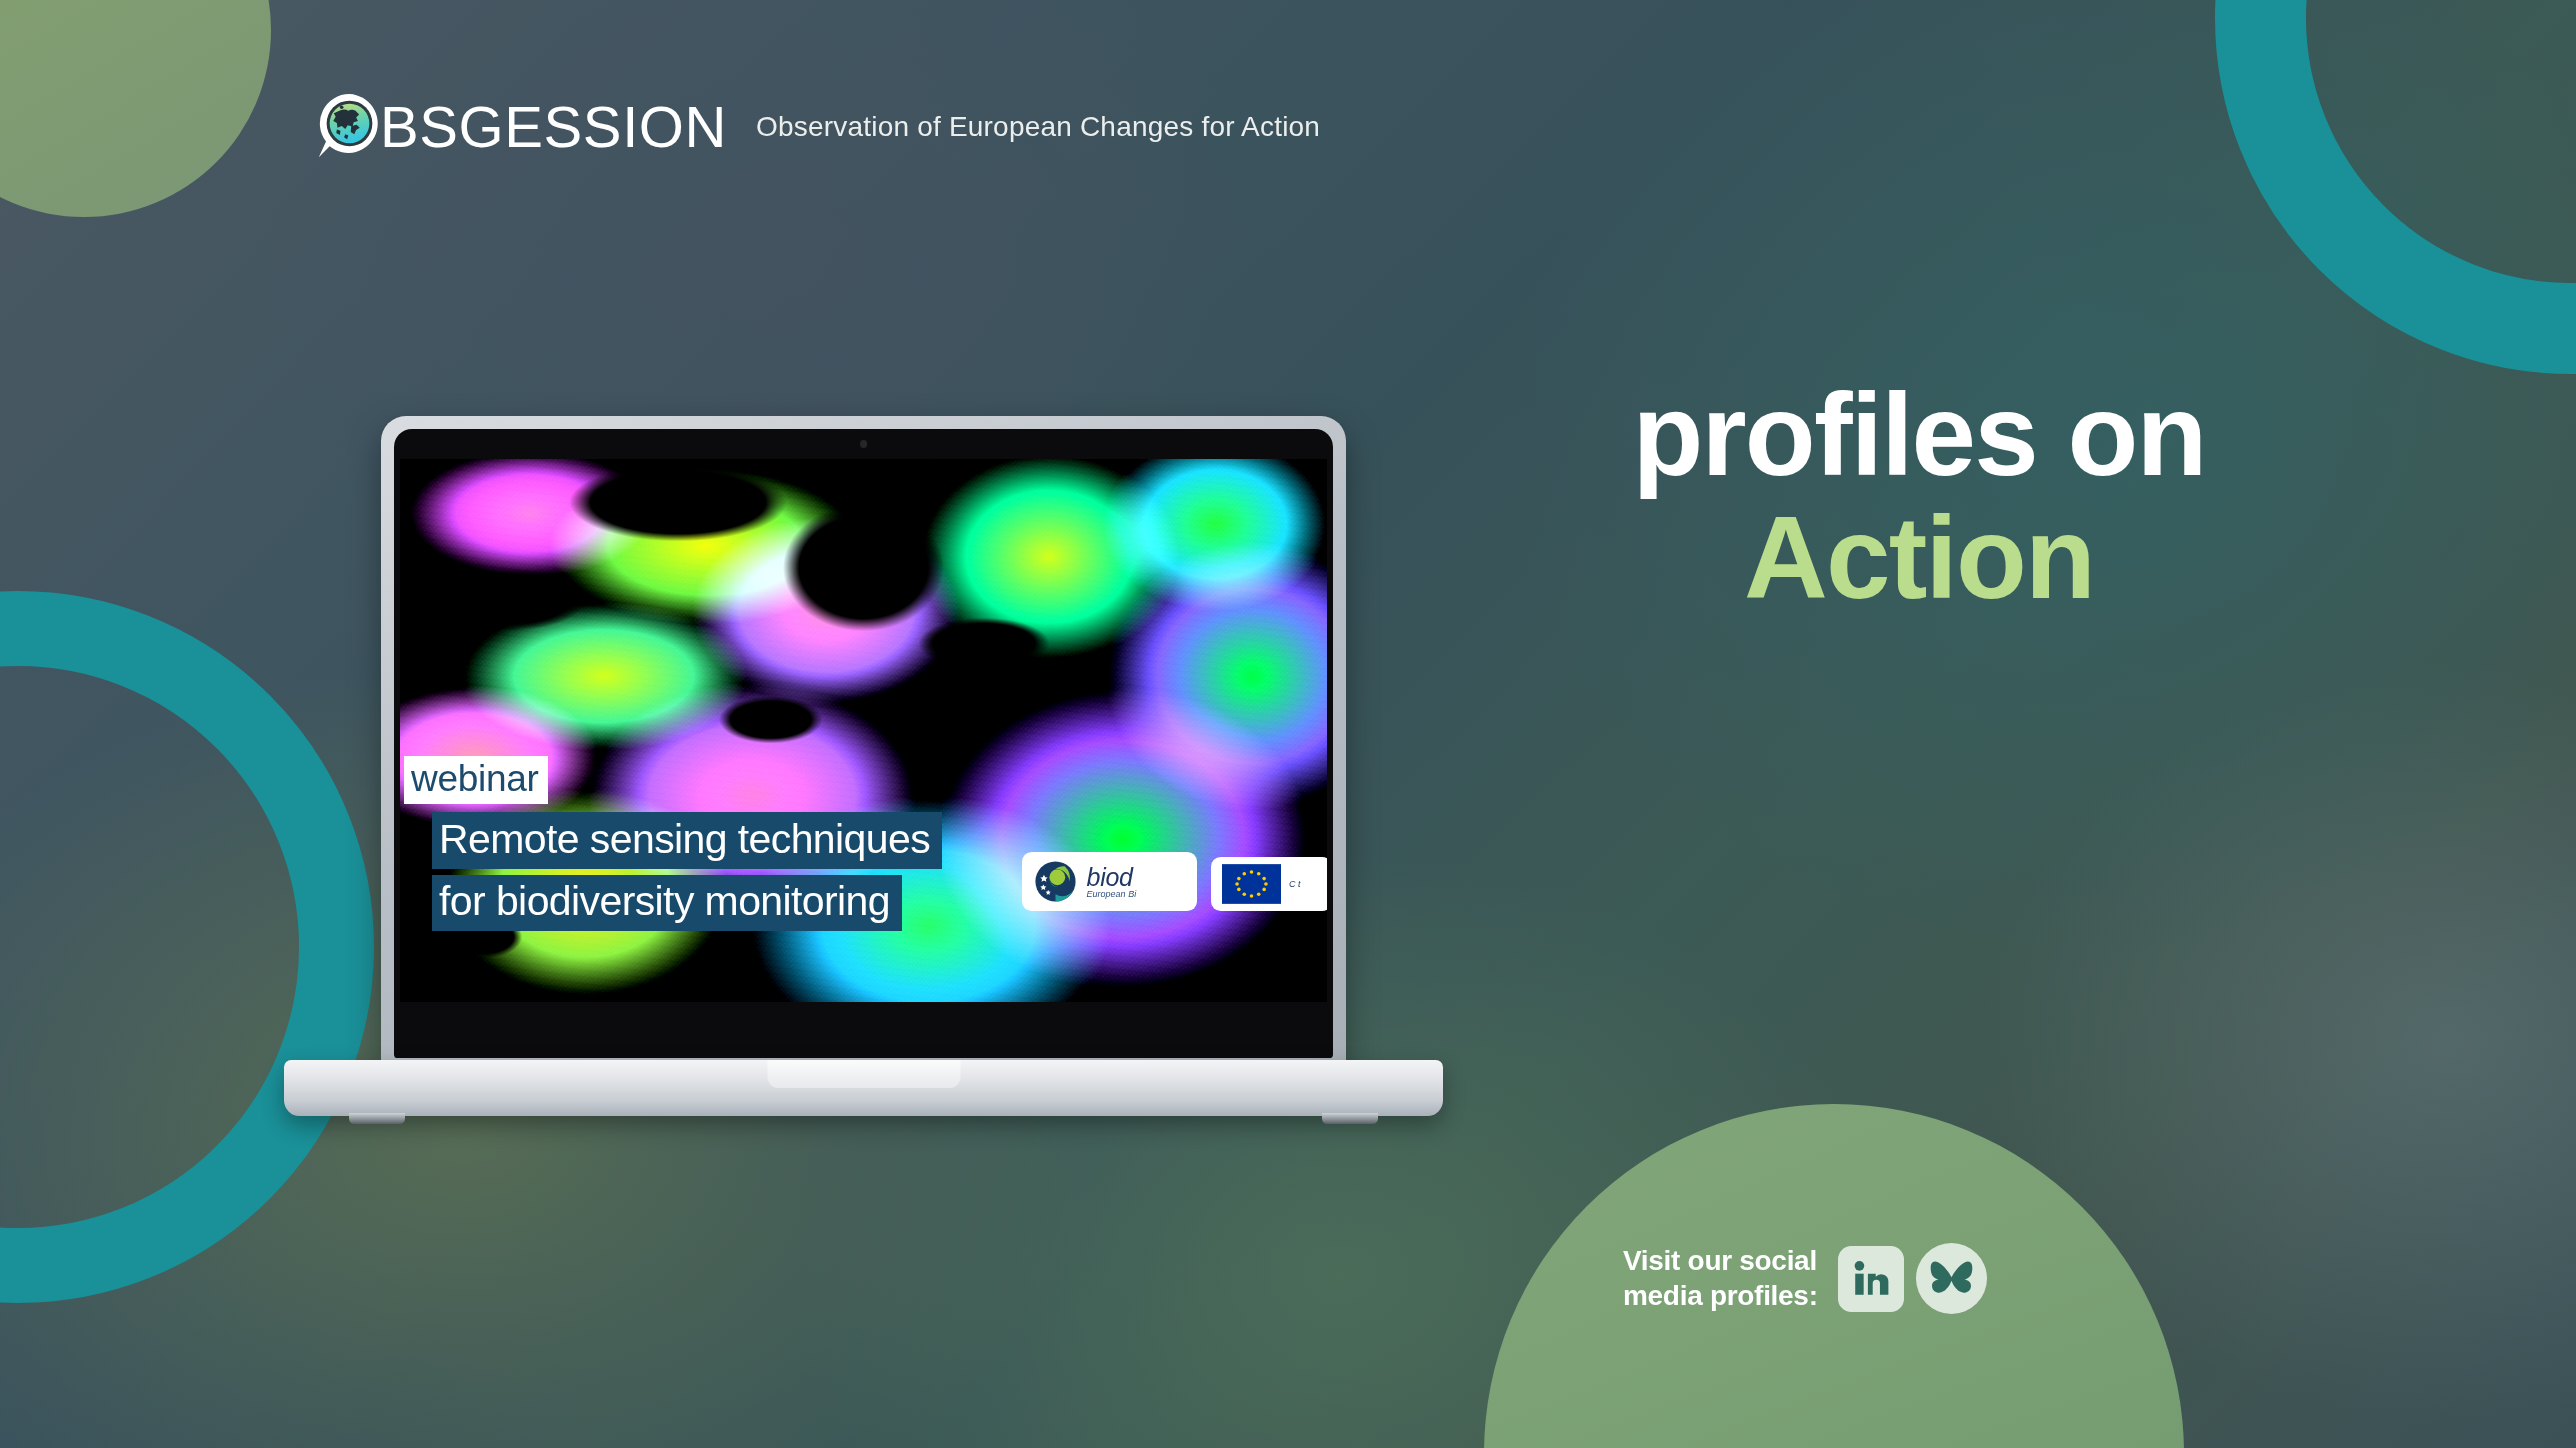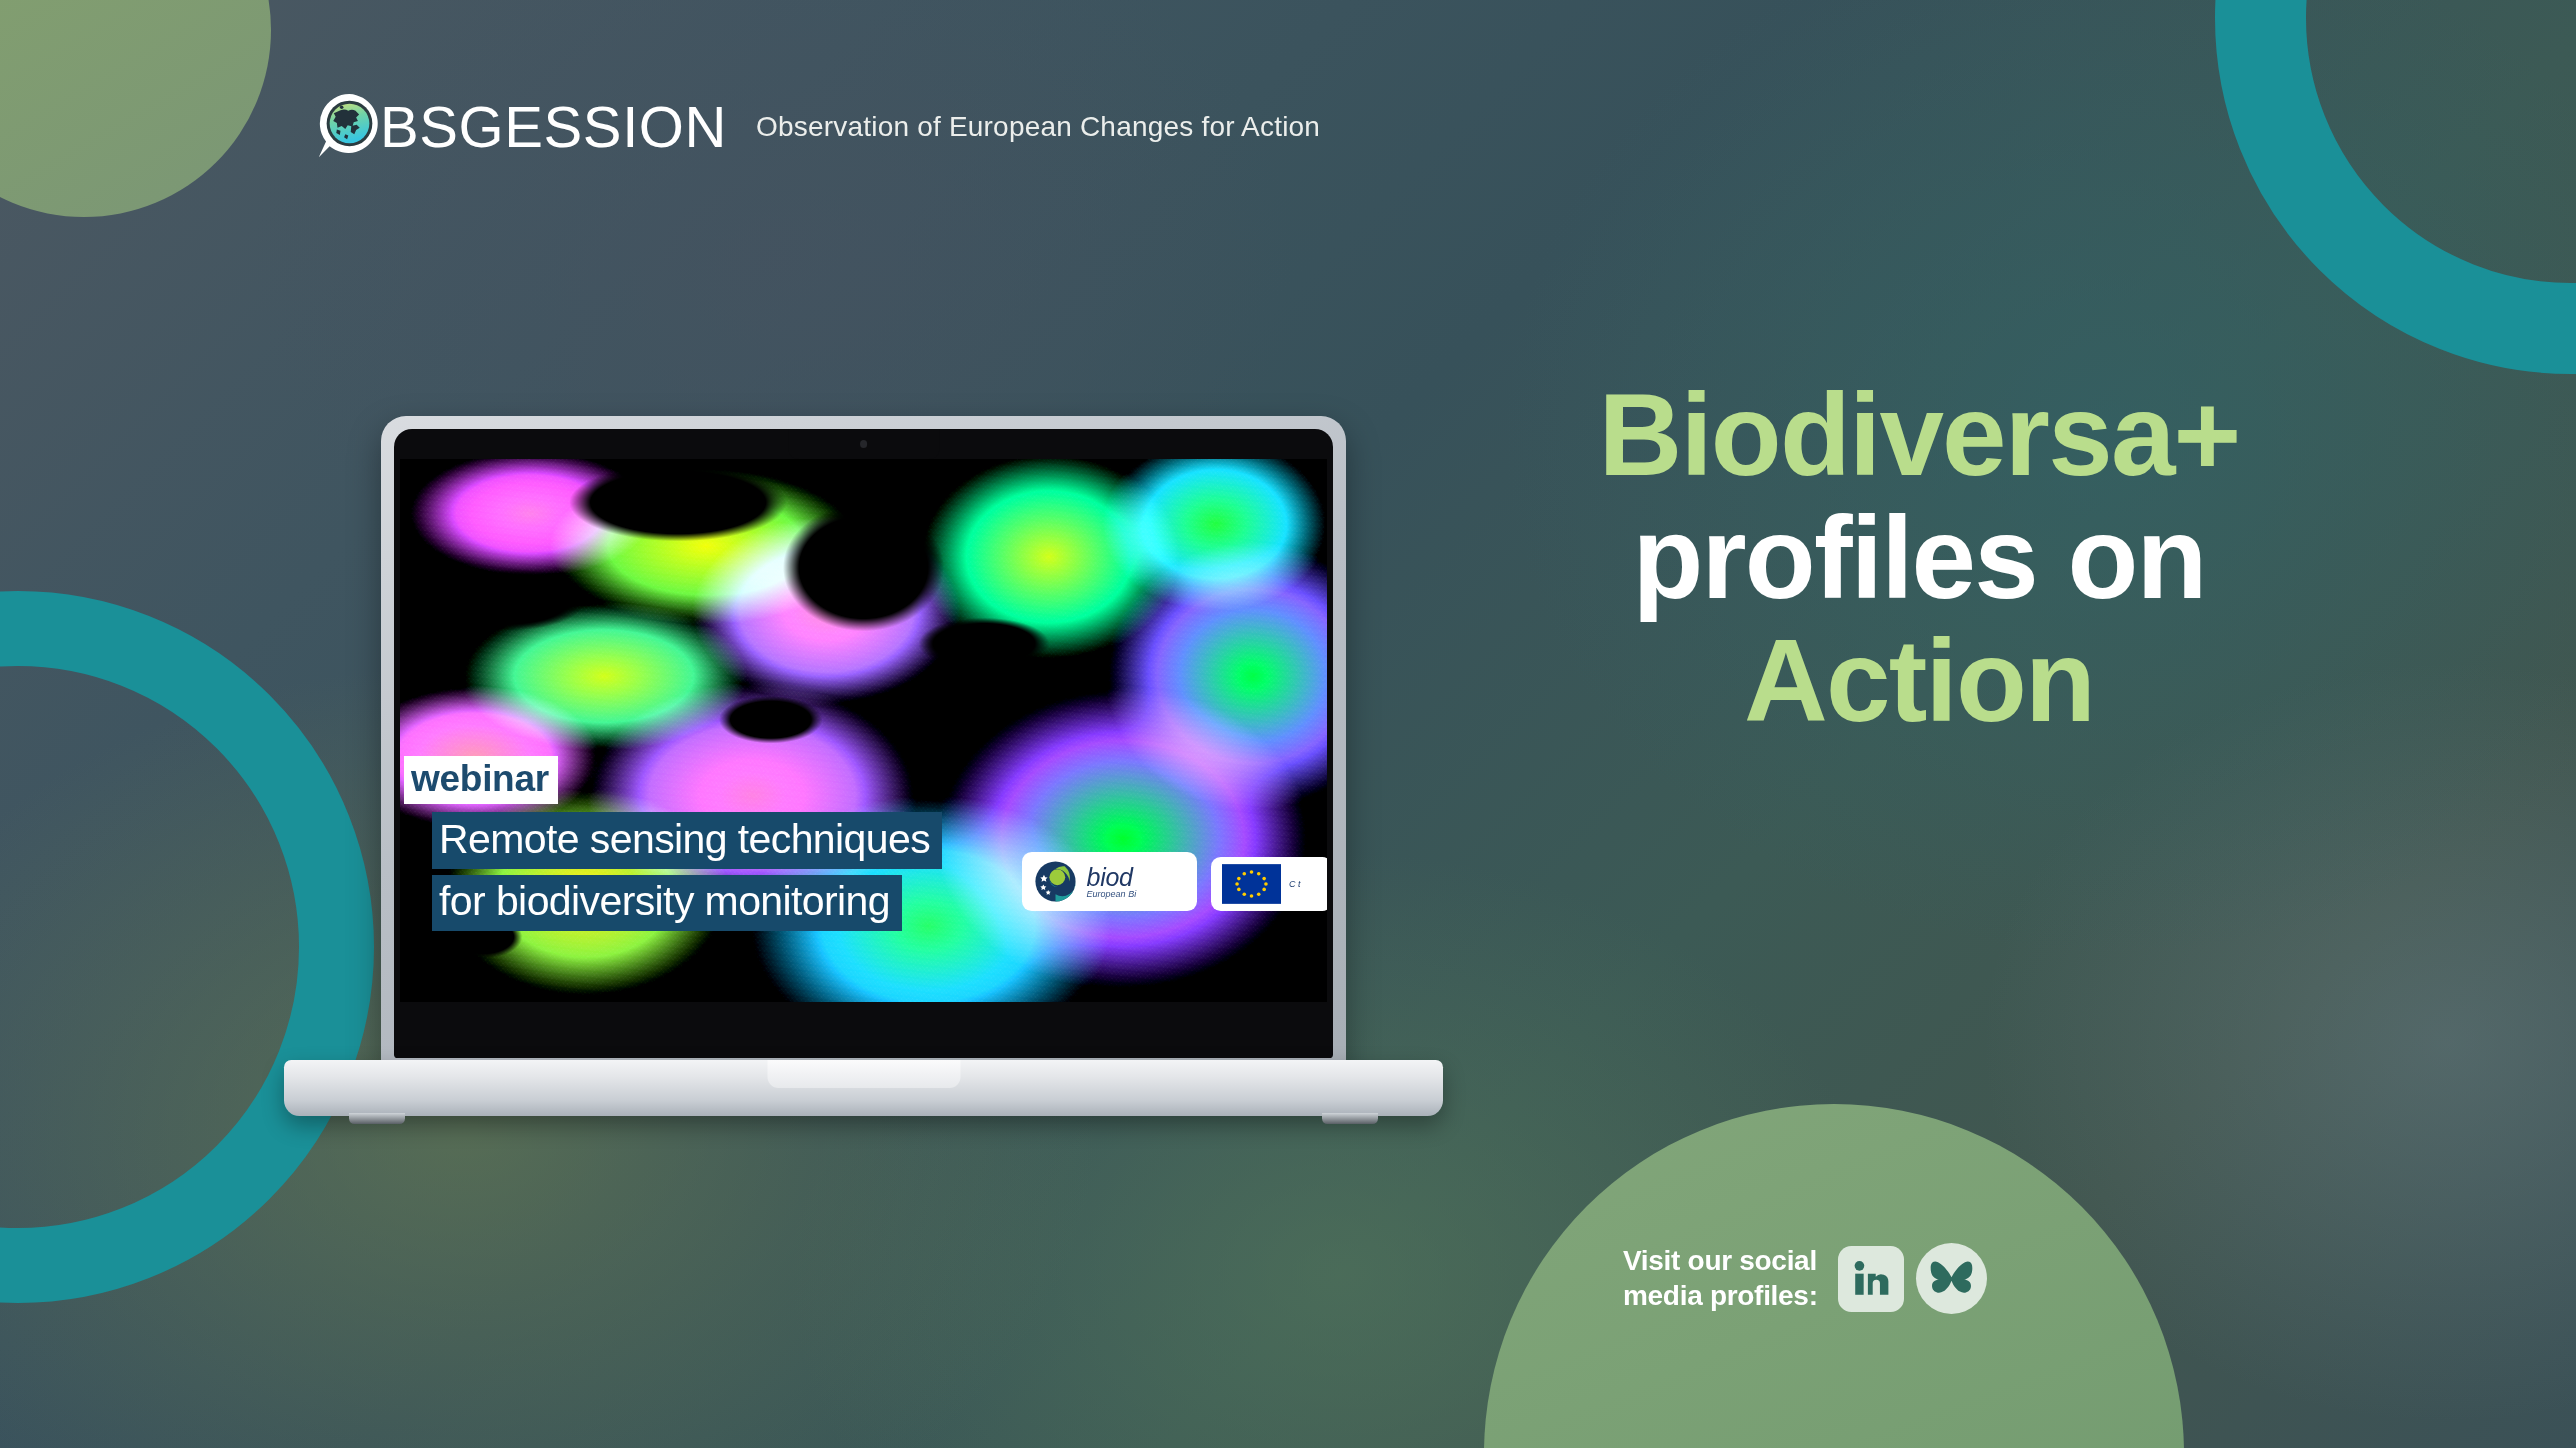--- a/index.html
+++ b/index.html
@@ -78,21 +78,21 @@
       radial-gradient(ellipse 151px 54px at 30% 8%, #000 0 58%, rgba(0,0,0,0) 72%),
       radial-gradient(ellipse 115px 91px at 50% 20%, #000 0 56%, rgba(0,0,0,0) 70%),
       radial-gradient(ellipse 103px 42px at 12% 26%, #000 0 56%, rgba(0,0,0,0) 72%),
       radial-gradient(ellipse 91px 36px at 63% 34%, #000 0 56%, rgba(0,0,0,0) 72%),
       radial-gradient(ellipse 72px 33px at 40% 48%, #000 0 56%, rgba(0,0,0,0) 72%),
       radial-gradient(ellipse 60px 26.6px at 24% 70%, #000 0 56%, rgba(0,0,0,0) 72%),
       radial-gradient(ellipse 54px 30px at 9% 88%, #000 0 56%, rgba(0,0,0,0) 72%);
   }
   #screen-title{ position:absolute; left:3.6px; bottom:71px; z-index:3; }
   #tag-webinar{ display:inline-block; background:#ffffff; color:#1d4b6e;
-     font-size:37px; line-height:1.02; padding:3.6px 9.7px 6px 7.2px; font-weight:700; letter-spacing:-0.3px;}
+     font-size:37px; line-height:1.02; padding:3.6px 9.7px 6px 7.2px; font-weight:400; letter-spacing:-0.3px;}
   .title-band{ display:inline-block; background:#174a6b; color:#ffffff; font-size:41px;
      line-height:1.12; padding:4.8px 12px 6px 7.2px; font-weight:400; letter-spacing:-0.6px; white-space:nowrap;margin-left:28px;}
   #band1{ margin-top:8.4px; }
   #band2{ margin-top:6px; }
 
   #screen-logos{ position:absolute; right:-4.8px; bottom:91px; z-index:3;
      display:flex; flex-direction:row; align-items:flex-end; gap:13.3px;font-style:italic; }
   .logo-card{ background:#ffffff; border-radius:9.7px; padding:7.2px 11px;
      display:flex; align-items:center; gap:8.4px; }
   #bio-card{ width:175px; overflow:hidden; }
@@ -228,21 +228,20 @@
     <div id="base">
       <div id="base-slab">
         <div id="base-lip"></div>
       </div>
       <div class="foot" id="foot-l"></div>
       <div class="foot" id="foot-r"></div>
     </div>
   </div>
 
   <div id="headline">
-    <div class="hl hl-green">Biodiversa+</div>
     <div class="hl hl-white">profiles on</div>
     <div class="hl hl-green">Action</div>
   </div>
 
   <div id="social">
     <div id="social-text">
       <div>Visit our social</div>
       <div>media profiles:</div>
     </div>
     <div id="social-icons">

